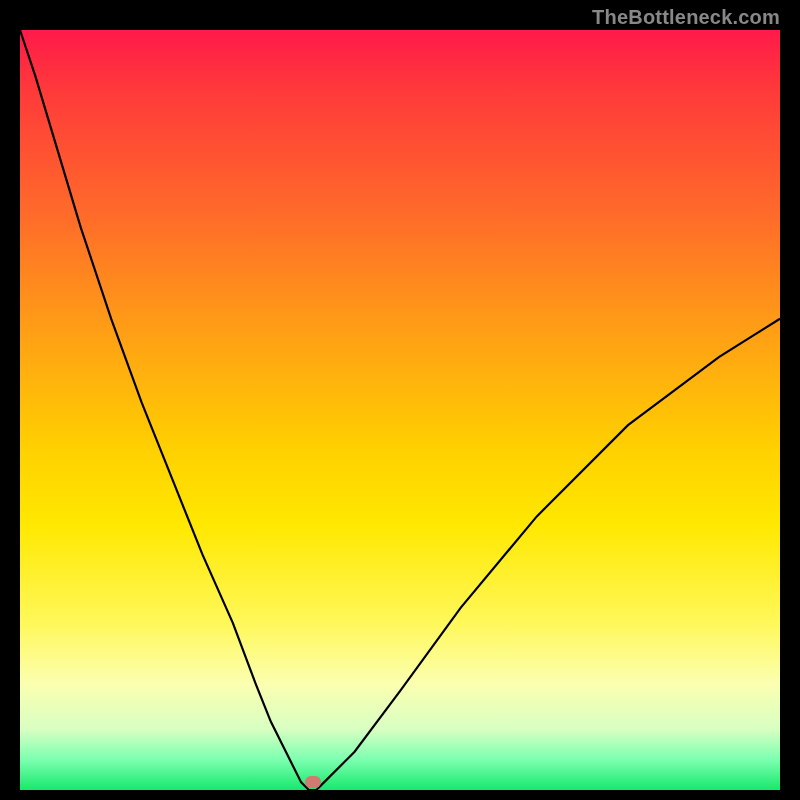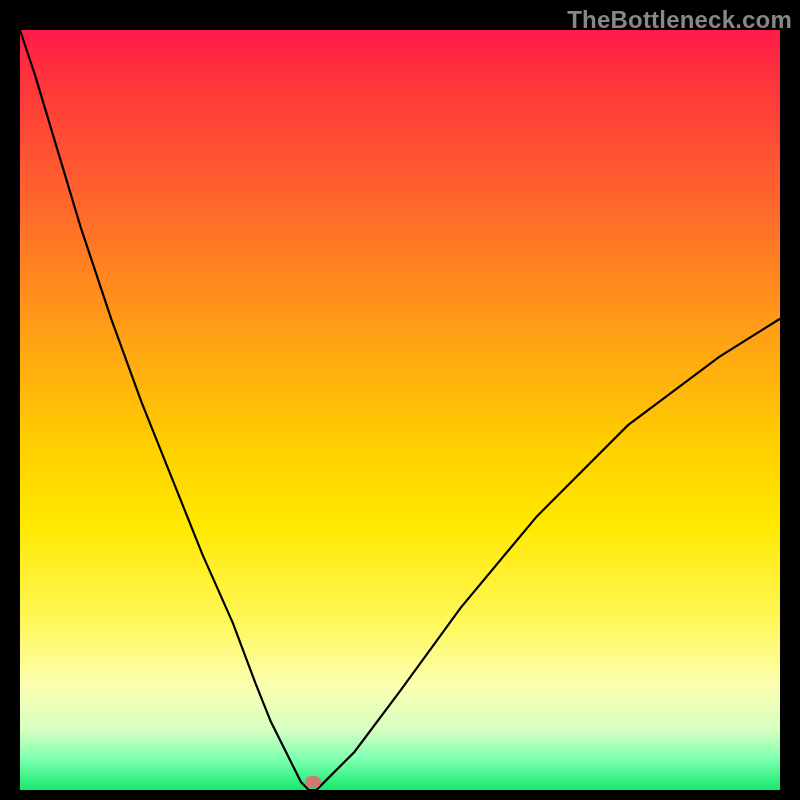--- a/index.html
+++ b/index.html
@@ -27,23 +27,23 @@
       #fff85a 78%,
       #fbffb0 86%,
       #d8ffc2 92%,
       #7cffb0 96%,
       #17e86c 100%
     );
   }
   .attribution {
     position: absolute;
     top: 6px;
-    right: 8px;
+    right: 20px;
     color: #888;
-    font-size: 24px;
+    font-size: 20px;
     font-weight: bold;
     letter-spacing: 0.2px;
   }
   svg.curve {
     position: absolute;
     left: 0;
     top: 0;
     width: 760px;
     height: 760px;
     overflow: visible;

